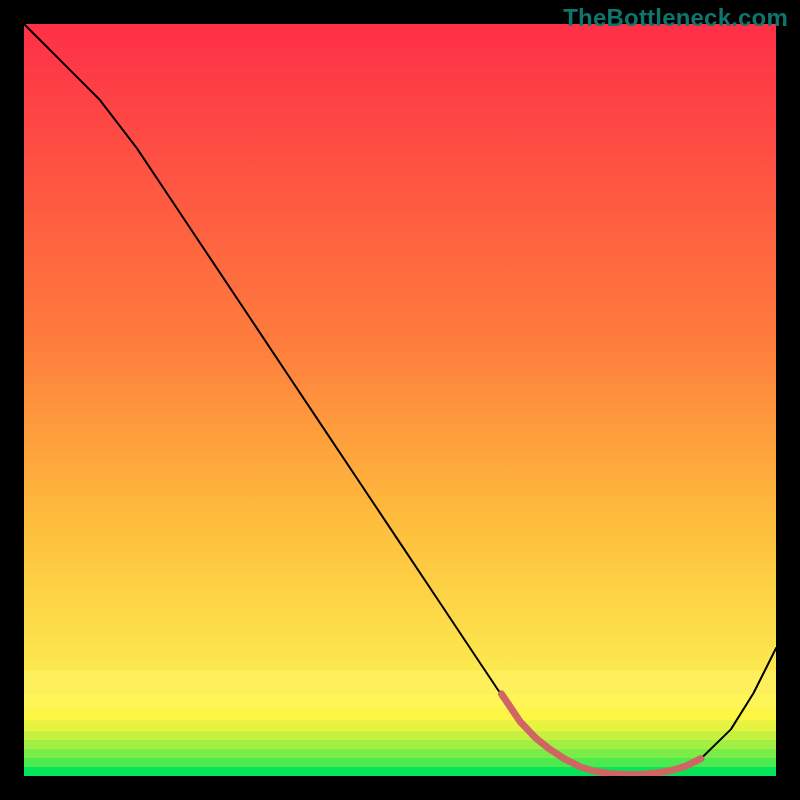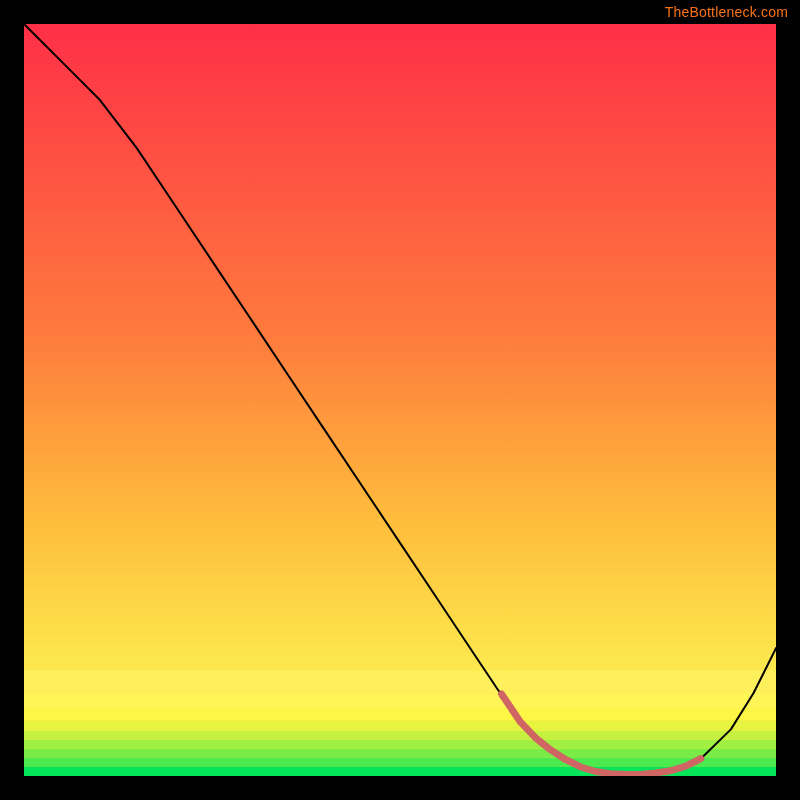--- a/index.html
+++ b/index.html
@@ -22,23 +22,23 @@
     left: 24px;
     top: 24px;
     width: 752px;
     height: 752px;
     overflow: hidden;
   }
   .attrib {
     position: absolute;
     top: 4px;
     right: 12px;
-    color: #f97316;
-    font-size: 14px;
-    font-weight: 400;
+    color: #0f766e;
+    font-size: 24px;
+    font-weight: 700;
     letter-spacing: 0.2px;
   }
   svg { display: block; }
 </style>
 </head>
 <body>
 
 <div class="stage">
 
   <div class="plot">

